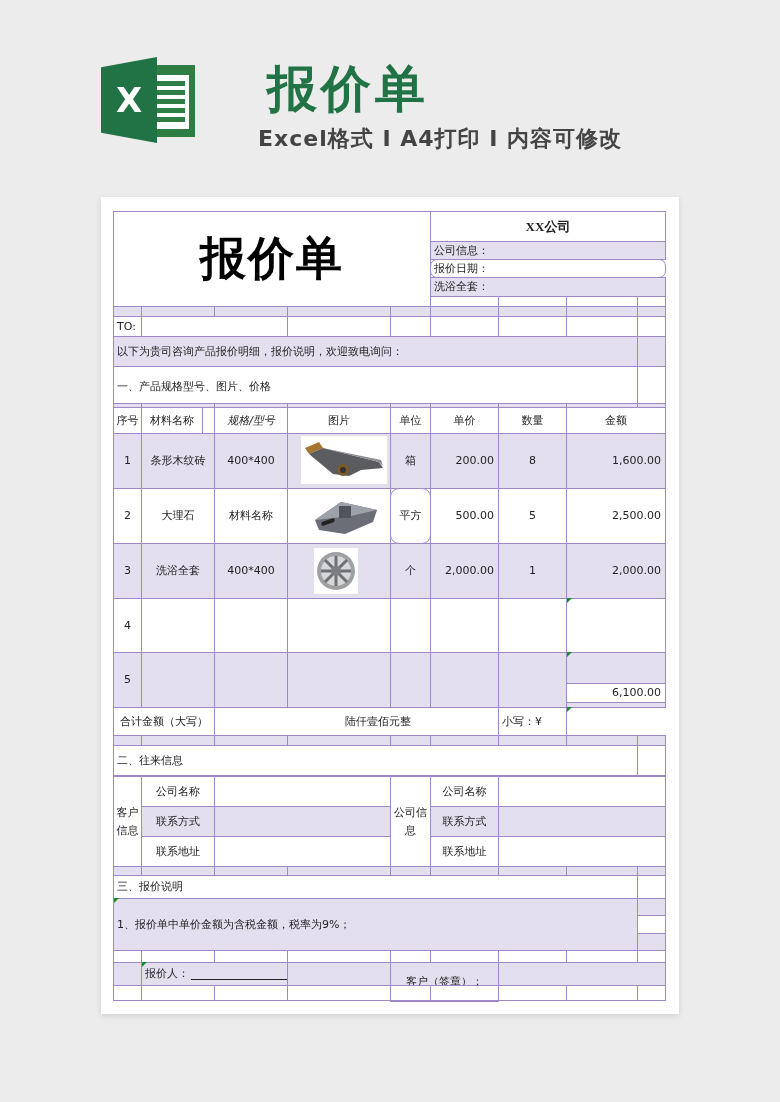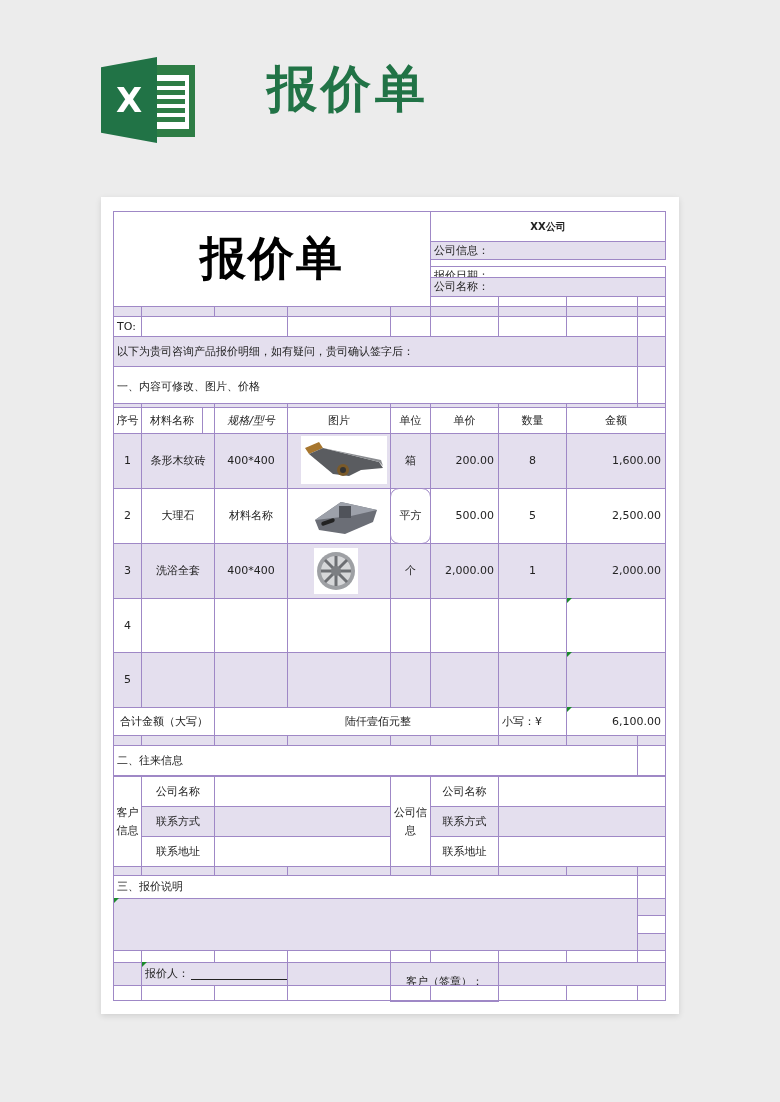--- a/index.html
+++ b/index.html
@@ -22,21 +22,21 @@
   .paper { position: absolute; left: 101px; top: 197px; width: 578px; height: 817px; background: #fff;
     box-shadow: 0 2px 6px rgba(0,0,0,0.12); }
   .cell { position: absolute; border: 1px solid #9f88c6; font-size: 11px; line-height: 1.2; color: #222;
     display: flex; align-items: center; overflow: hidden; white-space: nowrap; }
   .lav { background: #e4dfee; }
   .wh { background: #fff; }
   .c { justify-content: center; text-align: center; }
   .r { justify-content: flex-end; padding-right: 4px; }
   .l { justify-content: flex-start; padding-left: 3px; }
   .title-cell { font: bold 46px "DejaVu Sans", sans-serif; color: #000; letter-spacing: 2px; }
-  .company { font-weight: bold; font-size: 10px; }
+  .company { font-weight: bold; font-size: 13px; font-family: Liberation Serif, serif; }
   .vert { white-space: normal; text-align: center; line-height: 1.55; }
   .notes { white-space: normal; flex-direction: column; align-items: flex-start; justify-content: center; padding-left: 3px; line-height: 1.55; }
   .tri { position: absolute; width: 0; height: 0; border-top: 5px solid #1a8a2c; border-right: 5px solid transparent; }
   .img { position: absolute; }
   .underline { display: inline-block; width: 98px; border-bottom: 1px solid #222; height: 12px; margin-left: 2px; }
 </style>
 </head>
 <body>
 
 <div class="banner">
@@ -45,30 +45,31 @@
     <div class="sheet"></div>
     <div class="line" style="top:24px"></div>
     <div class="line" style="top:33px"></div>
     <div class="line" style="top:42px"></div>
     <div class="line" style="top:51px"></div>
     <div class="line" style="top:60px"></div>
     <div class="front"></div>
     <div class="x">X</div>
   </div>
   <div class="big-title">报价单</div>
+  <div class="subtitle">Excel格式 I A4打印 I 内容可修改</div>
 </div>
 
 <div class="paper"></div>
 
 <div id="grid">
     <div class="cell wh c title-cell" style="left: 113px; top: 211px; width: 318px; height: 96px;">报价单</div>
     <div class="cell wh c company" style="left: 430px; top: 211px; width: 236px; height: 31px;">XX公司</div>
     <div class="cell lav l" style="left: 430px; top: 241px; width: 236px; height: 19px;">公司信息：</div>
-    <div class="cell wh l" style="left: 430px; top: 266px; width: 236px; height: 19px;">报价日期：</div>
-    <div class="cell lav l" style="left: 430px; top: 277px; width: 236px; height: 20px;">公司名称：</div>
+    <div class="cell wh l" style="left: 430px; top: 259px; width: 236px; height: 19px; border-radius: 7px;">报价日期：</div>
+    <div class="cell lav l" style="left: 430px; top: 277px; width: 236px; height: 20px;">洗浴全套：</div>
     <div class="cell wh" style="left: 430px; top: 296px; width: 69px; height: 11px;"></div>
     <div class="cell wh" style="left: 498px; top: 296px; width: 69px; height: 11px;"></div>
     <div class="cell wh" style="left: 566px; top: 296px; width: 72px; height: 11px;"></div>
     <div class="cell wh" style="left: 637px; top: 296px; width: 29px; height: 11px;"></div>
     <div class="cell lav" style="left: 113px; top: 306px; width: 29px; height: 11px;"></div>
     <div class="cell lav" style="left: 141px; top: 306px; width: 74px; height: 11px;"></div>
     <div class="cell lav" style="left: 214px; top: 306px; width: 74px; height: 11px;"></div>
     <div class="cell lav" style="left: 287px; top: 306px; width: 104px; height: 11px;"></div>
     <div class="cell lav" style="left: 390px; top: 306px; width: 41px; height: 11px;"></div>
     <div class="cell lav" style="left: 430px; top: 306px; width: 69px; height: 11px;"></div>
@@ -76,23 +77,23 @@
     <div class="cell lav" style="left: 566px; top: 306px; width: 72px; height: 11px;"></div>
     <div class="cell lav" style="left: 637px; top: 306px; width: 29px; height: 11px;"></div>
     <div class="cell wh l" style="left: 113px; top: 316px; width: 29px; height: 21px;">TO:</div>
     <div class="cell wh" style="left: 141px; top: 316px; width: 147px; height: 21px;"></div>
     <div class="cell wh" style="left: 287px; top: 316px; width: 104px; height: 21px;"></div>
     <div class="cell wh" style="left: 390px; top: 316px; width: 41px; height: 21px;"></div>
     <div class="cell wh" style="left: 430px; top: 316px; width: 69px; height: 21px;"></div>
     <div class="cell wh" style="left: 498px; top: 316px; width: 69px; height: 21px;"></div>
     <div class="cell wh" style="left: 566px; top: 316px; width: 72px; height: 21px;"></div>
     <div class="cell wh" style="left: 637px; top: 316px; width: 29px; height: 21px;"></div>
-    <div class="cell lav l" style="left: 113px; top: 336px; width: 525px; height: 31px;">以下为贵司咨询产品报价明细，如有疑问，贵司确认签字后：</div>
+    <div class="cell lav l" style="left: 113px; top: 336px; width: 525px; height: 31px;">以下为贵司咨询产品报价明细，报价说明，欢迎致电询问：</div>
     <div class="cell lav" style="left: 637px; top: 336px; width: 29px; height: 31px;"></div>
-    <div class="cell wh l" style="left: 113px; top: 366px; width: 525px; height: 41px;">一、内容可修改、图片、价格</div>
+    <div class="cell wh l" style="left: 113px; top: 366px; width: 525px; height: 41px;">一、产品规格型号、图片、价格</div>
     <div class="cell wh" style="left: 637px; top: 366px; width: 29px; height: 41px;"></div>
     <div class="cell lav" style="left: 113px; top: 403px; width: 29px; height: 5px;"></div>
     <div class="cell lav" style="left: 141px; top: 403px; width: 74px; height: 5px;"></div>
     <div class="cell lav" style="left: 214px; top: 403px; width: 74px; height: 5px;"></div>
     <div class="cell lav" style="left: 287px; top: 403px; width: 104px; height: 5px;"></div>
     <div class="cell lav" style="left: 390px; top: 403px; width: 41px; height: 5px;"></div>
     <div class="cell lav" style="left: 430px; top: 403px; width: 69px; height: 5px;"></div>
     <div class="cell lav" style="left: 498px; top: 403px; width: 69px; height: 5px;"></div>
     <div class="cell lav" style="left: 566px; top: 403px; width: 72px; height: 5px;"></div>
     <div class="cell lav" style="left: 637px; top: 403px; width: 29px; height: 5px;"></div>
@@ -167,21 +168,21 @@
           <line x1="22" y1="8" x2="22" y2="38"></line>
           <line x1="7" y1="23" x2="37" y2="23"></line>
           <line x1="11" y1="12" x2="33" y2="34"></line>
           <line x1="33" y1="12" x2="11" y2="34"></line>
         </g>
         <circle cx="22" cy="23" r="5" fill="#7c7e82"></circle>
       </svg></div>
     <div class="cell wh c" style="left: 113px; top: 707px; width: 102px; height: 29px;">合计金额（大写）</div>
     <div class="cell wh c" style="left: 214px; top: 707px; width: 328px; height: 29px;">陆仟壹佰元整</div>
     <div class="cell wh l" style="left: 498px; top: 707px; width: 69px; height: 29px;">小写：¥</div>
-    <div class="cell wh r" style="left: 566px; top: 707px; width: 100px; height: 29px;">6,100.00</div>
+    <div class="cell wh r" style="left: 566px; top: 683px; width: 100px; height: 20px;">6,100.00</div>
     <div class="cell lav" style="left: 113px; top: 735px; width: 29px; height: 11px;"></div>
     <div class="cell lav" style="left: 141px; top: 735px; width: 74px; height: 11px;"></div>
     <div class="cell lav" style="left: 214px; top: 735px; width: 74px; height: 11px;"></div>
     <div class="cell lav" style="left: 287px; top: 735px; width: 104px; height: 11px;"></div>
     <div class="cell lav" style="left: 390px; top: 735px; width: 41px; height: 11px;"></div>
     <div class="cell lav" style="left: 430px; top: 735px; width: 69px; height: 11px;"></div>
     <div class="cell lav" style="left: 498px; top: 735px; width: 69px; height: 11px;"></div>
     <div class="cell lav" style="left: 566px; top: 735px; width: 72px; height: 11px;"></div>
     <div class="cell lav" style="left: 637px; top: 735px; width: 29px; height: 11px;"></div>
     <div class="cell wh l" style="left: 113px; top: 745px; width: 525px; height: 31px;">二、往来信息</div>
@@ -214,20 +215,21 @@
     <div class="cell lav" style="left: 214px; top: 866px; width: 74px; height: 10px;"></div>
     <div class="cell lav" style="left: 287px; top: 866px; width: 104px; height: 10px;"></div>
     <div class="cell lav" style="left: 390px; top: 866px; width: 41px; height: 10px;"></div>
     <div class="cell lav" style="left: 430px; top: 866px; width: 69px; height: 10px;"></div>
     <div class="cell lav" style="left: 498px; top: 866px; width: 69px; height: 10px;"></div>
     <div class="cell lav" style="left: 566px; top: 866px; width: 72px; height: 10px;"></div>
     <div class="cell lav" style="left: 637px; top: 866px; width: 29px; height: 10px;"></div>
     <div class="cell wh l" style="left: 113px; top: 875px; width: 525px; height: 24px;">三、报价说明</div>
     <div class="cell wh" style="left: 637px; top: 875px; width: 29px; height: 24px;"></div>
     <div class="cell lav notes" style="left: 113px; top: 898px; width: 525px; height: 53px;">
+      <div>1、报价单中单价金额为含税金额，税率为9%；</div>
     </div>
     <div class="cell lav" style="left: 637px; top: 898px; width: 29px; height: 18px;"></div>
     <div class="cell wh" style="left: 637px; top: 915px; width: 29px; height: 19px;"></div>
     <div class="cell lav" style="left: 637px; top: 933px; width: 29px; height: 18px;"></div>
     <div class="cell wh" style="left: 113px; top: 950px; width: 29px; height: 13px;"></div>
     <div class="cell wh" style="left: 141px; top: 950px; width: 74px; height: 13px;"></div>
     <div class="cell wh" style="left: 214px; top: 950px; width: 74px; height: 13px;"></div>
     <div class="cell wh" style="left: 287px; top: 950px; width: 104px; height: 13px;"></div>
     <div class="cell wh" style="left: 390px; top: 950px; width: 41px; height: 13px;"></div>
     <div class="cell wh" style="left: 430px; top: 950px; width: 69px; height: 13px;"></div>

